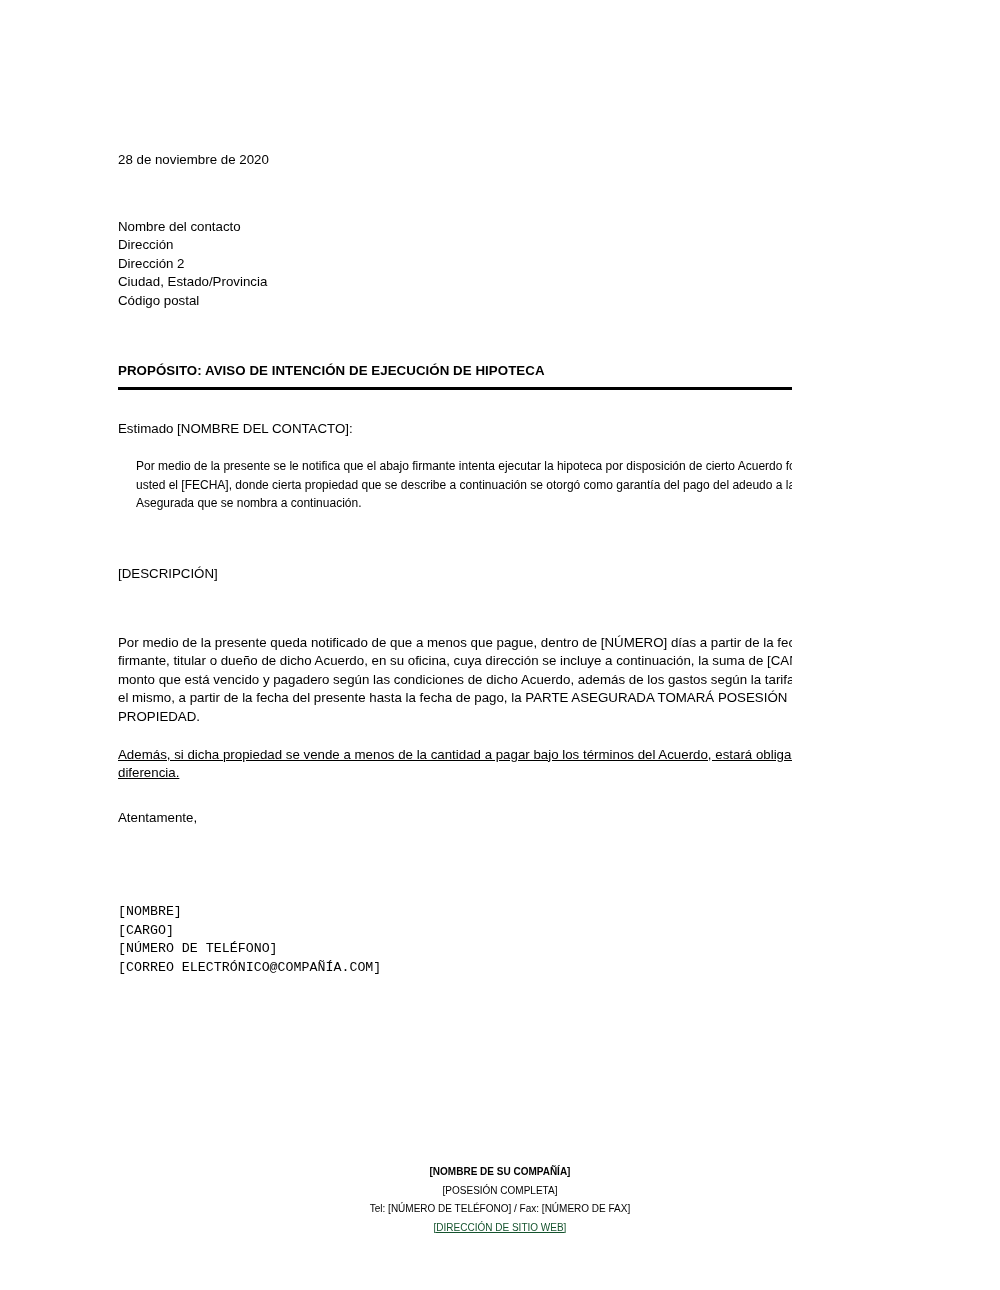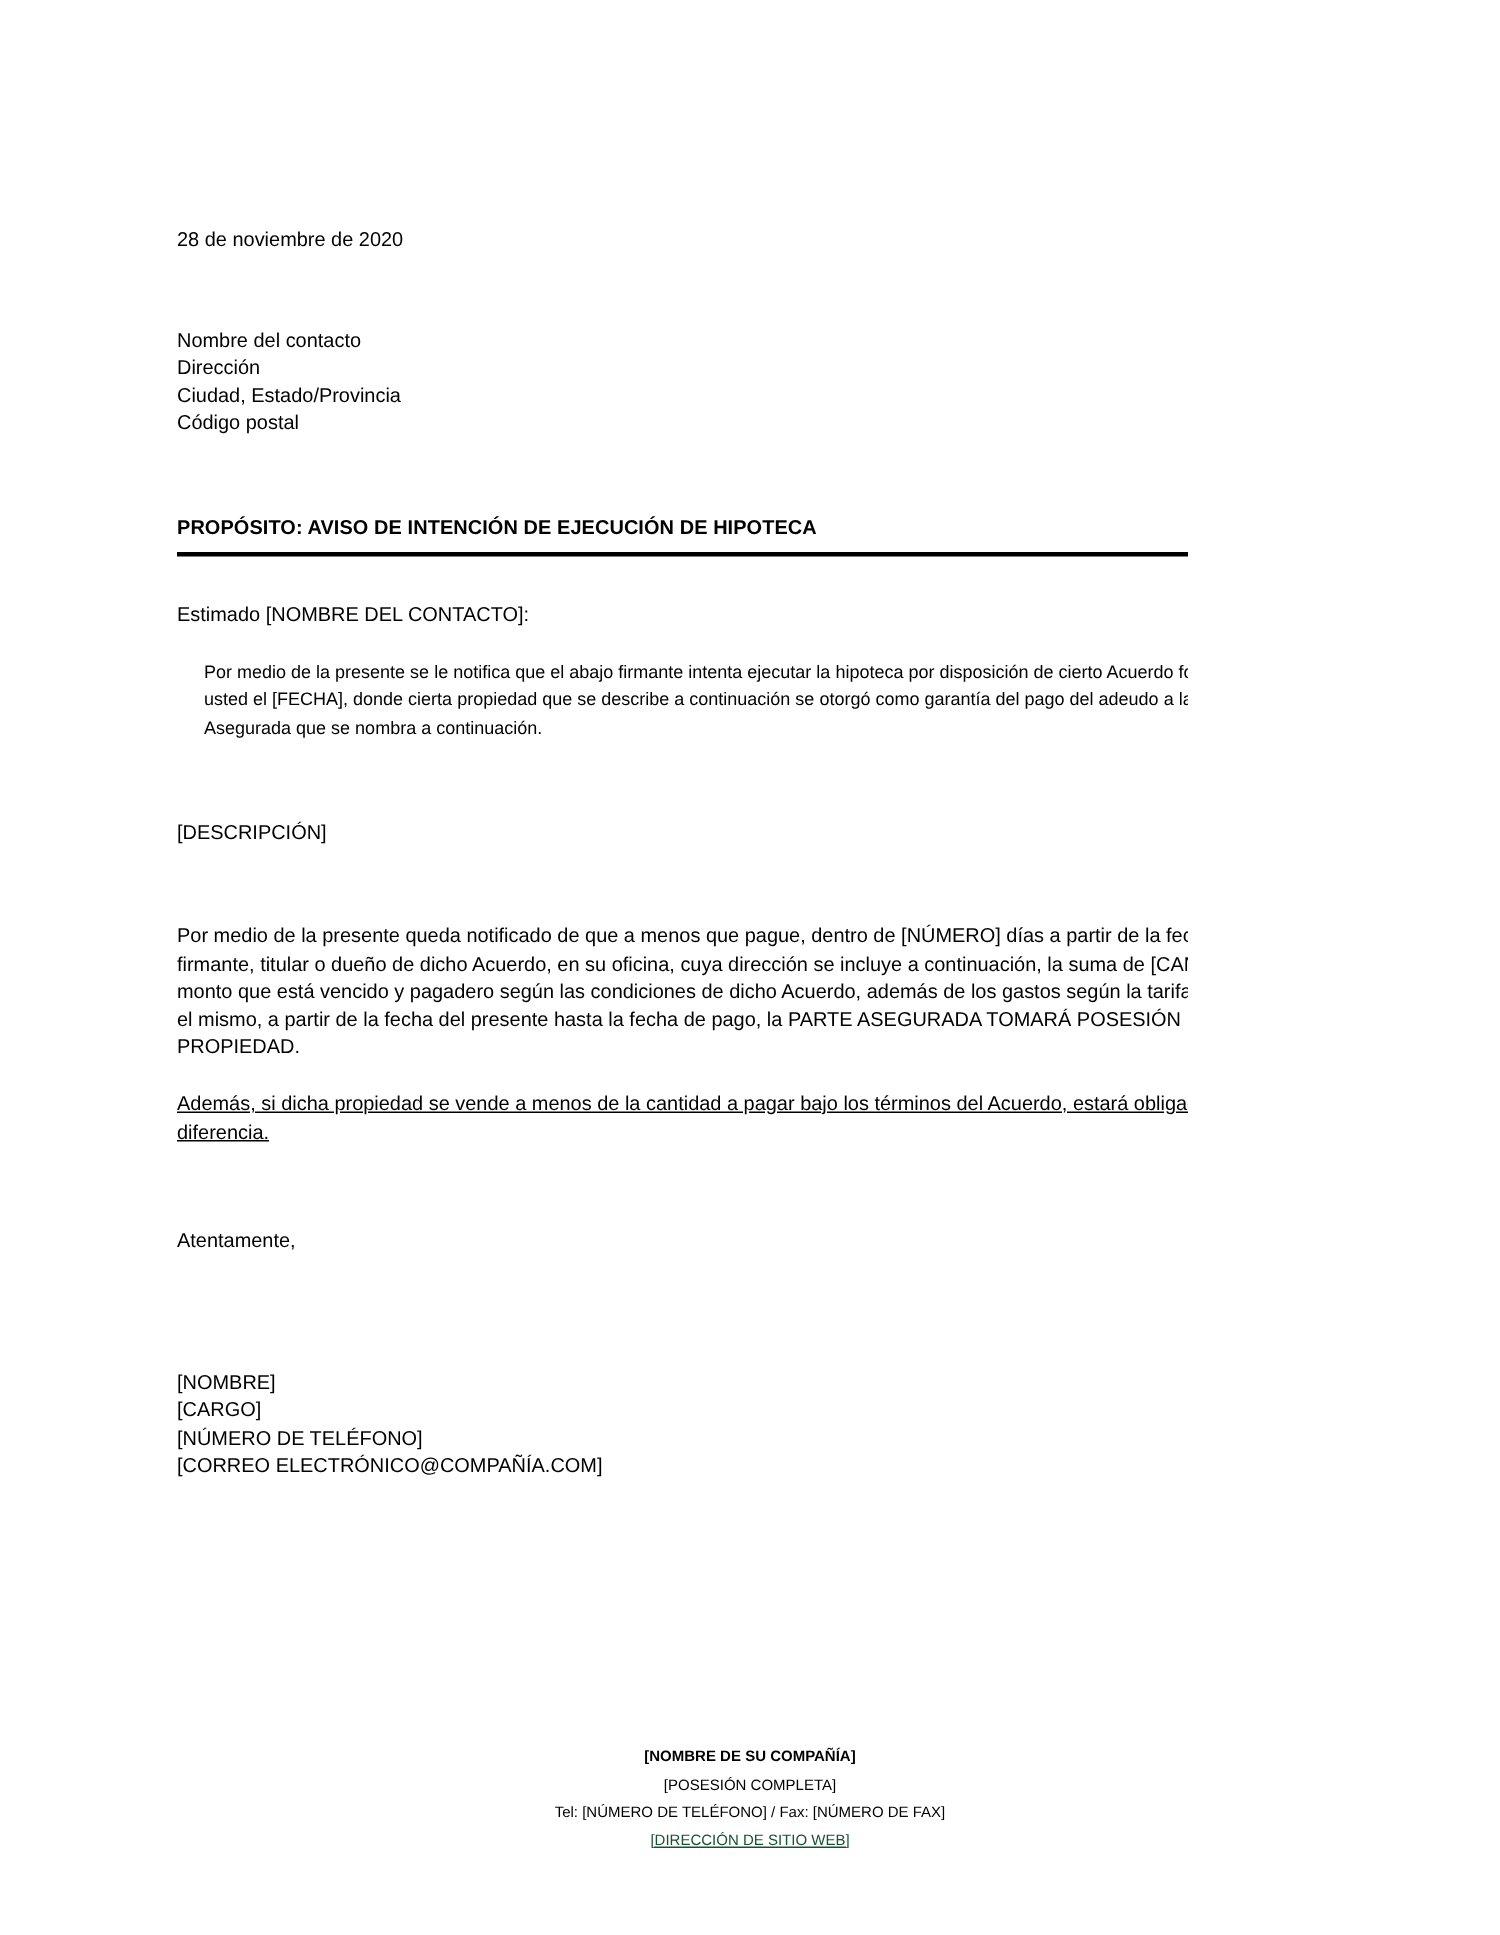--- a/index.html
+++ b/index.html
@@ -75,31 +75,32 @@
     white-space: pre-line;
   }
   .para-additional {
     margin-top: 19px;
     font-size: 13.3px;
     line-height: 18.6px;
     white-space: pre-line;
     text-decoration: underline;
   }
   .closing {
-    margin-top: 54px;
+    margin-top: 26px;
     font-size: 13.3px;
     line-height: 18.6px;
   }
   .signature-block {
     margin-top: 76px;
     font-size: 13.3px;
     line-height: 18.6px;
   }
   .signature-block div {
     white-space: nowrap;
+    font-family: Liberation Mono, monospace;
   }
   .footer {
     position: absolute;
     left: 0;
     top: 1163px;
     width: 1000px;
     text-align: center;
     font-size: 10px;
     line-height: 18.6px;
   }
@@ -117,20 +118,21 @@
 
 <div class="page">
 
   <div class="content">
 
     <div class="date-line">28 de noviembre de 2020</div>
 
     <div class="address-block">
       <div>Nombre del contacto</div>
       <div>Dirección</div>
+      <div>Dirección 2</div>
       <div>Ciudad, Estado/Provincia</div>
       <div>Código postal</div>
     </div>
 
     <div class="subject-wrap">
       <div class="subject-heading">PROPÓSITO: AVISO DE INTENCIÓN DE EJECUCIÓN DE HIPOTECA</div>
       <div class="subject-rule"></div>
     </div>
 
     <div class="salutation">Estimado [NOMBRE DEL CONTACTO]:</div>

